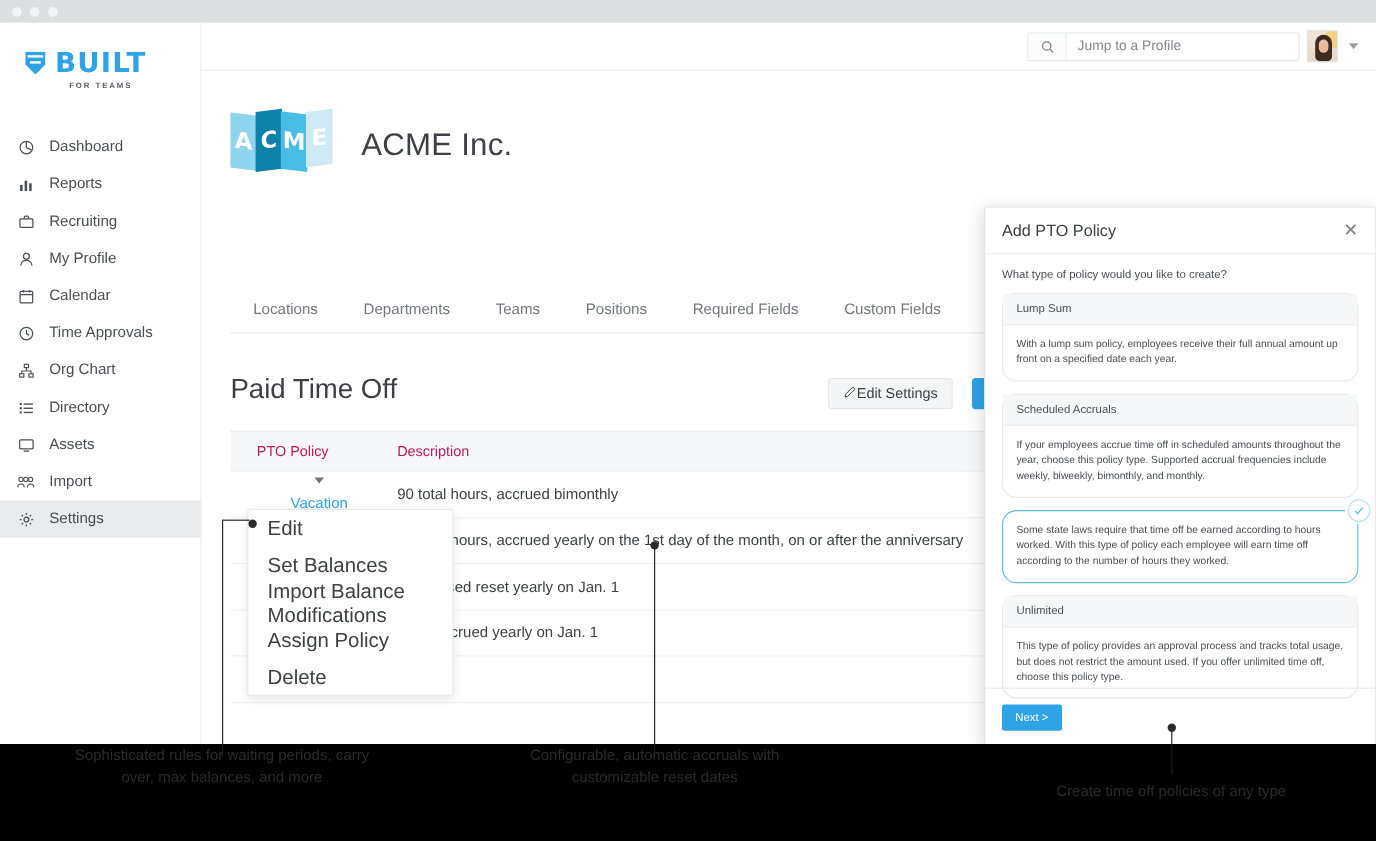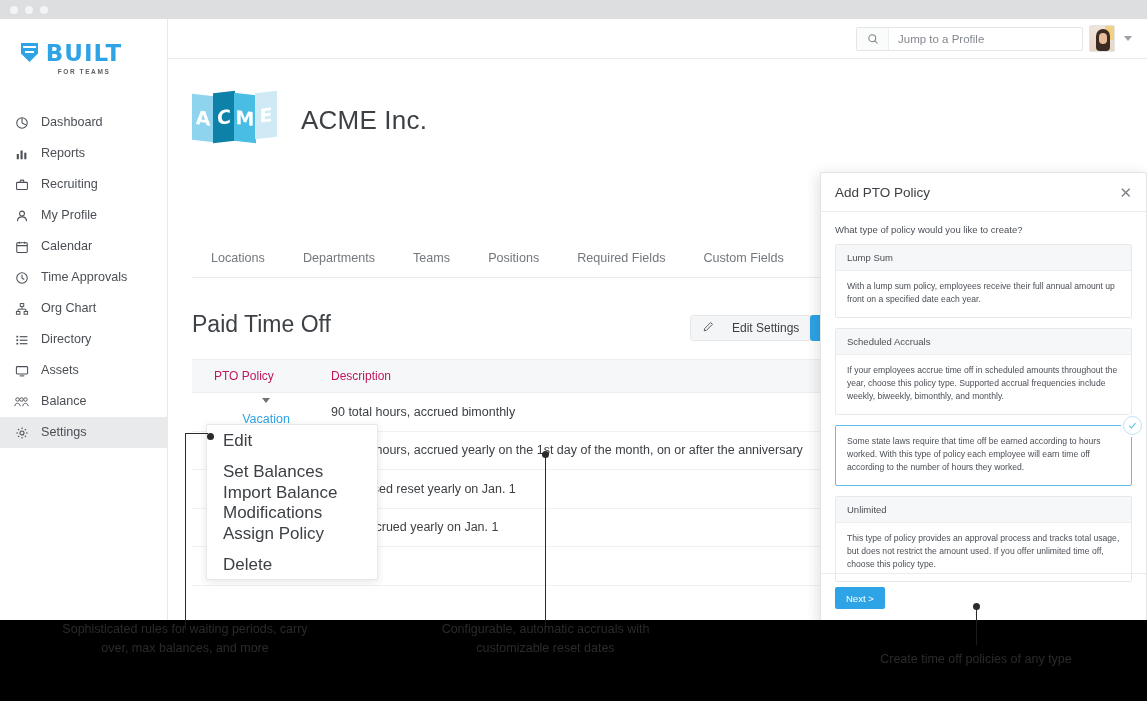--- a/index.html
+++ b/index.html
@@ -108,21 +108,21 @@
 
   .tabs { position:absolute; left:24px; top:189px; width:935px;
           border-bottom:1px solid #e8e9eb; height:30px; display:flex; gap:0; }
   .tab { font-size:12.6px; color:#73787e; padding:0 19px; line-height:20px; cursor:pointer; white-space:nowrap;}
 
   .section-title { position:absolute; left:24px; top:252px; font-size:23px;
                    color:#3d4145; }
   .btn-edit {
     position:absolute; left:522px; top:256px; height:26px; padding:0 12px;
     background:#f4f5f6; border:1px solid #e5e7e9; border-radius:3px;
-    display:flex; align-items:center; gap:18px; font-size:12px; color:#3d4145;
+    display:flex; align-items:center; gap:0; font-size:12px; color:#3d4145;
     cursor:pointer;
   }
   .btn-add {
     position:absolute; left:642px; top:256px; height:26px; width:80px;
     background:#2ea3e6; border-radius:3px; cursor:pointer;
   }
 
   .table { position:absolute; left:24px; top:263px; width:935px; }
   .thead { display:flex; height:34px; align-items:center; background:#f6f7f8;
            border-top:1px solid #eceef0; border-bottom:1px solid #eceef0;
@@ -153,21 +153,21 @@
     background:#fff; border:1px solid #e2e4e6; border-radius:2px;
     box-shadow:-2px 2px 14px rgba(0,0,0,.12); z-index:60; overflow:hidden;
   }
   .modal-head { height:39px; border-bottom:1px solid #ebecee; display:flex;
                 align-items:center; padding:0 14px; }
   .modal-title { font-size:13.5px; color:#3d4145; }
   .modal-close { margin-left:auto; font-size:15px; color:#7d838a; cursor:pointer;
                  line-height:1; }
   .modal-body { padding:12px 14px 0 14px; position:relative; }
   .modal-q { font-size:9.5px; color:#4a4f55; margin-bottom:9px; }
-  .pcard { border:1px solid #e7e8ea; border-radius:2px; margin-bottom:10px;
+  .pcard { border:1px solid #e7e8ea; border-radius:12px; margin-bottom:10px;
            position:relative; cursor:pointer; }
   .pcard-head { background:#f6f7f8; border-bottom:1px solid #eceef0;
                 padding:7px 11px; font-size:9.5px; color:#4a4f55; }
   .pcard-body { padding:9px 11px 10px 11px; font-size:8.6px; color:#4a4f55;
                 line-height:1.55; }
   .pcard.selected { border-color:#5fc0ea; }
   .pcard.selected .pcard-head { background:#2ea3e6; color:#fff;
                                 border-bottom-color:#2ea3e6; }
   .check-badge {
     position:absolute; right:-11px; top:-10px; width:19px; height:19px;
@@ -313,21 +313,21 @@
 
       <div class="nav-item">
         <span class="nav-ico">
           <svg width="15" height="14" viewBox="0 0 18 16" fill="none" stroke="#4a4f55" stroke-width="1.1">
             <circle cx="4.2" cy="5" r="2.1"></circle>
               <circle cx="13.8" cy="5" r="2.1"></circle>
               <circle cx="9" cy="5" r="2.1"></circle>
             <path d="M1 13c0-2 1.4-3.4 3.2-3.4S7.4 11 7.4 13M10.6 13c0-2 1.4-3.4 3.2-3.4S17 11 17 13"></path>
           </svg>
         </span>
-        <span class="nav-label">Balance</span>
+        <span class="nav-label">Import</span>
       </div>
 
       <div class="nav-item active">
         <span class="nav-ico">
           <svg width="14" height="14" viewBox="0 0 16 16" fill="none" stroke="#4a4f55" stroke-width="1.2">
             <circle cx="8" cy="8" r="2.3"></circle>
             <path d="M8 1.6v1.8M8 12.6v1.8M1.6 8h1.8M12.6 8h1.8M3.5 3.5l1.3 1.3M11.2 11.2l1.3 1.3M12.5 3.5l-1.3 1.3M4.8 11.2l-1.3 1.3"></path>
           </svg>
         </span>
         <span class="nav-label">Settings</span>

